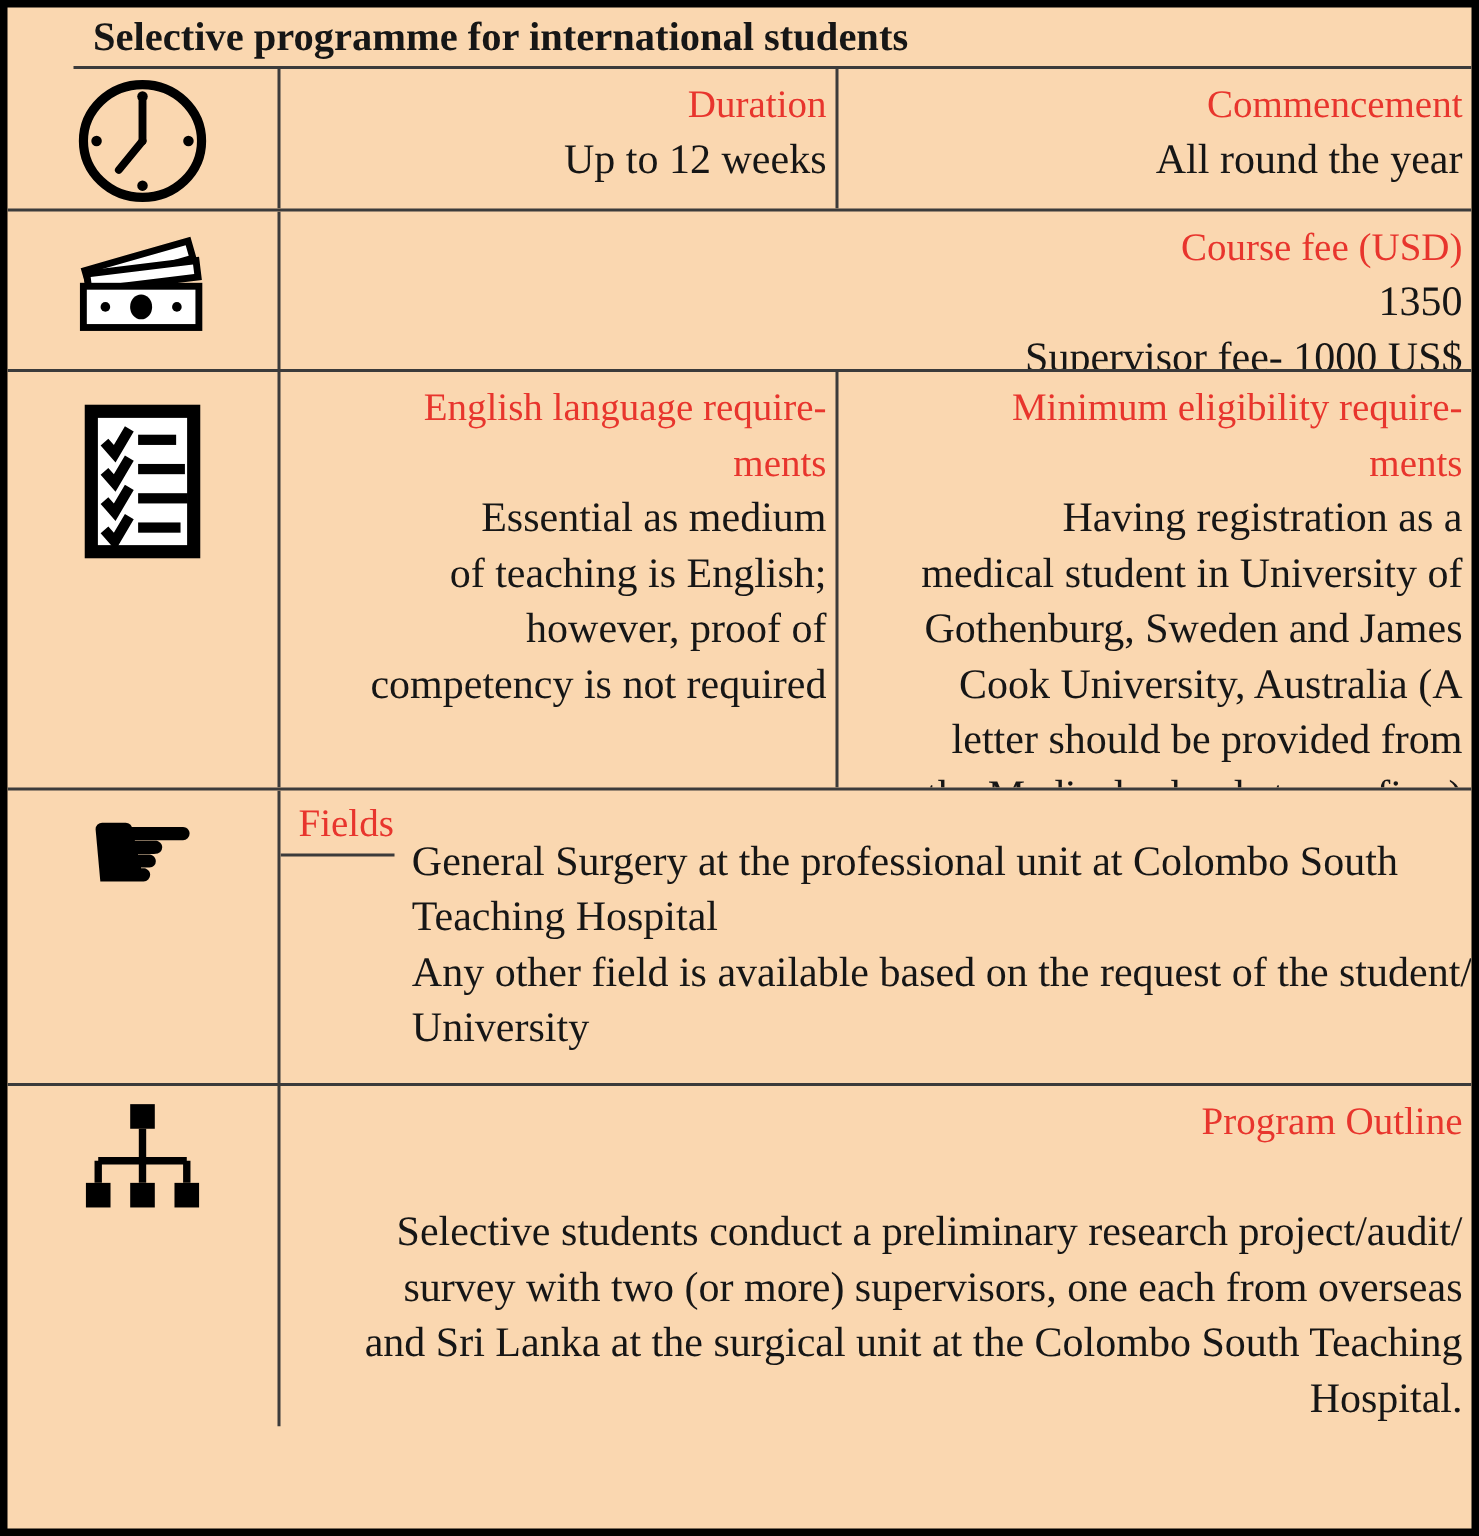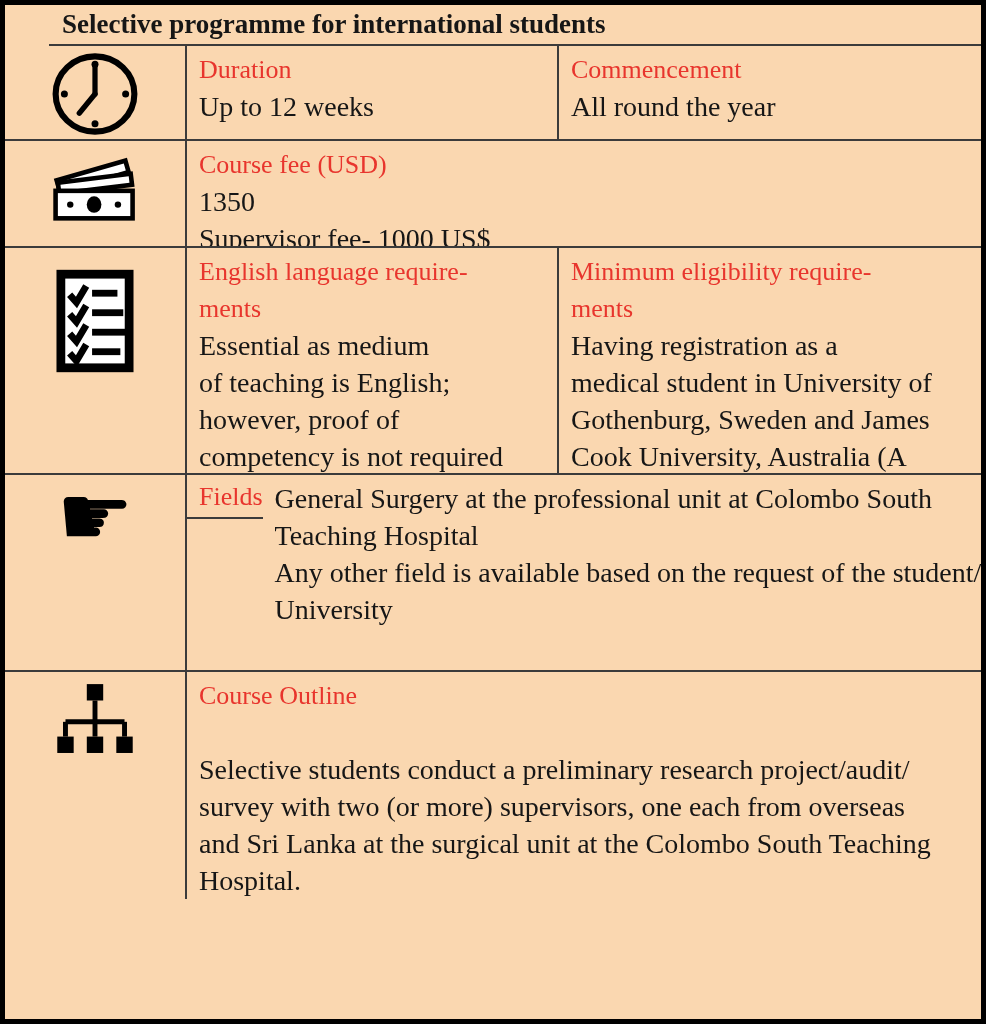--- a/index.html
+++ b/index.html
@@ -32,46 +32,47 @@
     margin-left:44px;
   }
   .row{
     display:flex;
     box-sizing:border-box;
     border-bottom:2px solid var(--grid);
     overflow:hidden;
   }
   .r1{height:95px}
   .r2{height:107px}
-  .r3{height:227px}
+  .r3{height:279px}
   .r4{height:197px}
   .r5{height:227px;border-bottom:none;}
   .icon-cell{
     box-sizing:border-box;
     width:182px;flex:0 0 182px;
     border-right:2px solid var(--grid);
     display:flex;justify-content:center;align-items:flex-start;
     overflow:hidden;
   }
   .cell{
     box-sizing:border-box;
     padding:5px 6px 0 12px;
     overflow:hidden;
+    text-align:right;
   }
   .cell.mid{width:372px;flex:0 0 372px;border-right:2px solid var(--grid);}
   .cell.grow{flex:1;}
   .heading{color:var(--red);font-size:26px;line-height:37px;white-space:pre;}
   .body{font-size:28px;line-height:37px;white-space:pre;}
   .col{flex:1;display:flex;flex-direction:row;overflow:hidden;}
   .heading-cell{
     box-sizing:border-box;height:44px;
     border-bottom:2px solid var(--grid);
     padding:3px 0 0 12px;overflow:hidden;
   }
-  .body-cell{padding:5px 0 0 12px;overflow:hidden;}
+  .body-cell{padding:5px 0 0 12px;overflow:hidden;margin-top:24px;}
   .r5 .body{margin-top:37px;}
   .pad6{padding-top:6px}
   .pad14{padding-top:15px}
   .pad20{padding-top:21px}
   .pad8{padding-top:6px}
   .pad10{padding-top:10px}
   svg.icon{display:block;}
   .hand{
     font-family:"DejaVu Sans", sans-serif;
     font-size:86px;line-height:70px;
@@ -196,21 +197,21 @@
           <path d="M86 48 V66"></path>
         </g>
         <g fill="#000">
           <rect x="4" y="66" width="20" height="20"></rect>
           <rect x="40" y="66" width="20" height="20"></rect>
           <rect x="76" y="66" width="20" height="20"></rect>
         </g>
       </svg>
     </div>
     <div class="cell grow">
-      <div class="heading">Course Outline</div>
+      <div class="heading">Program Outline</div>
       <div class="body">Selective students conduct a preliminary research project/audit/
 survey with two (or more) supervisors, one each from overseas
 and Sri Lanka at the surgical unit at the Colombo South Teaching
 Hospital.</div>
     </div>
   </div>
 
 </div>
 
 </body></html>

